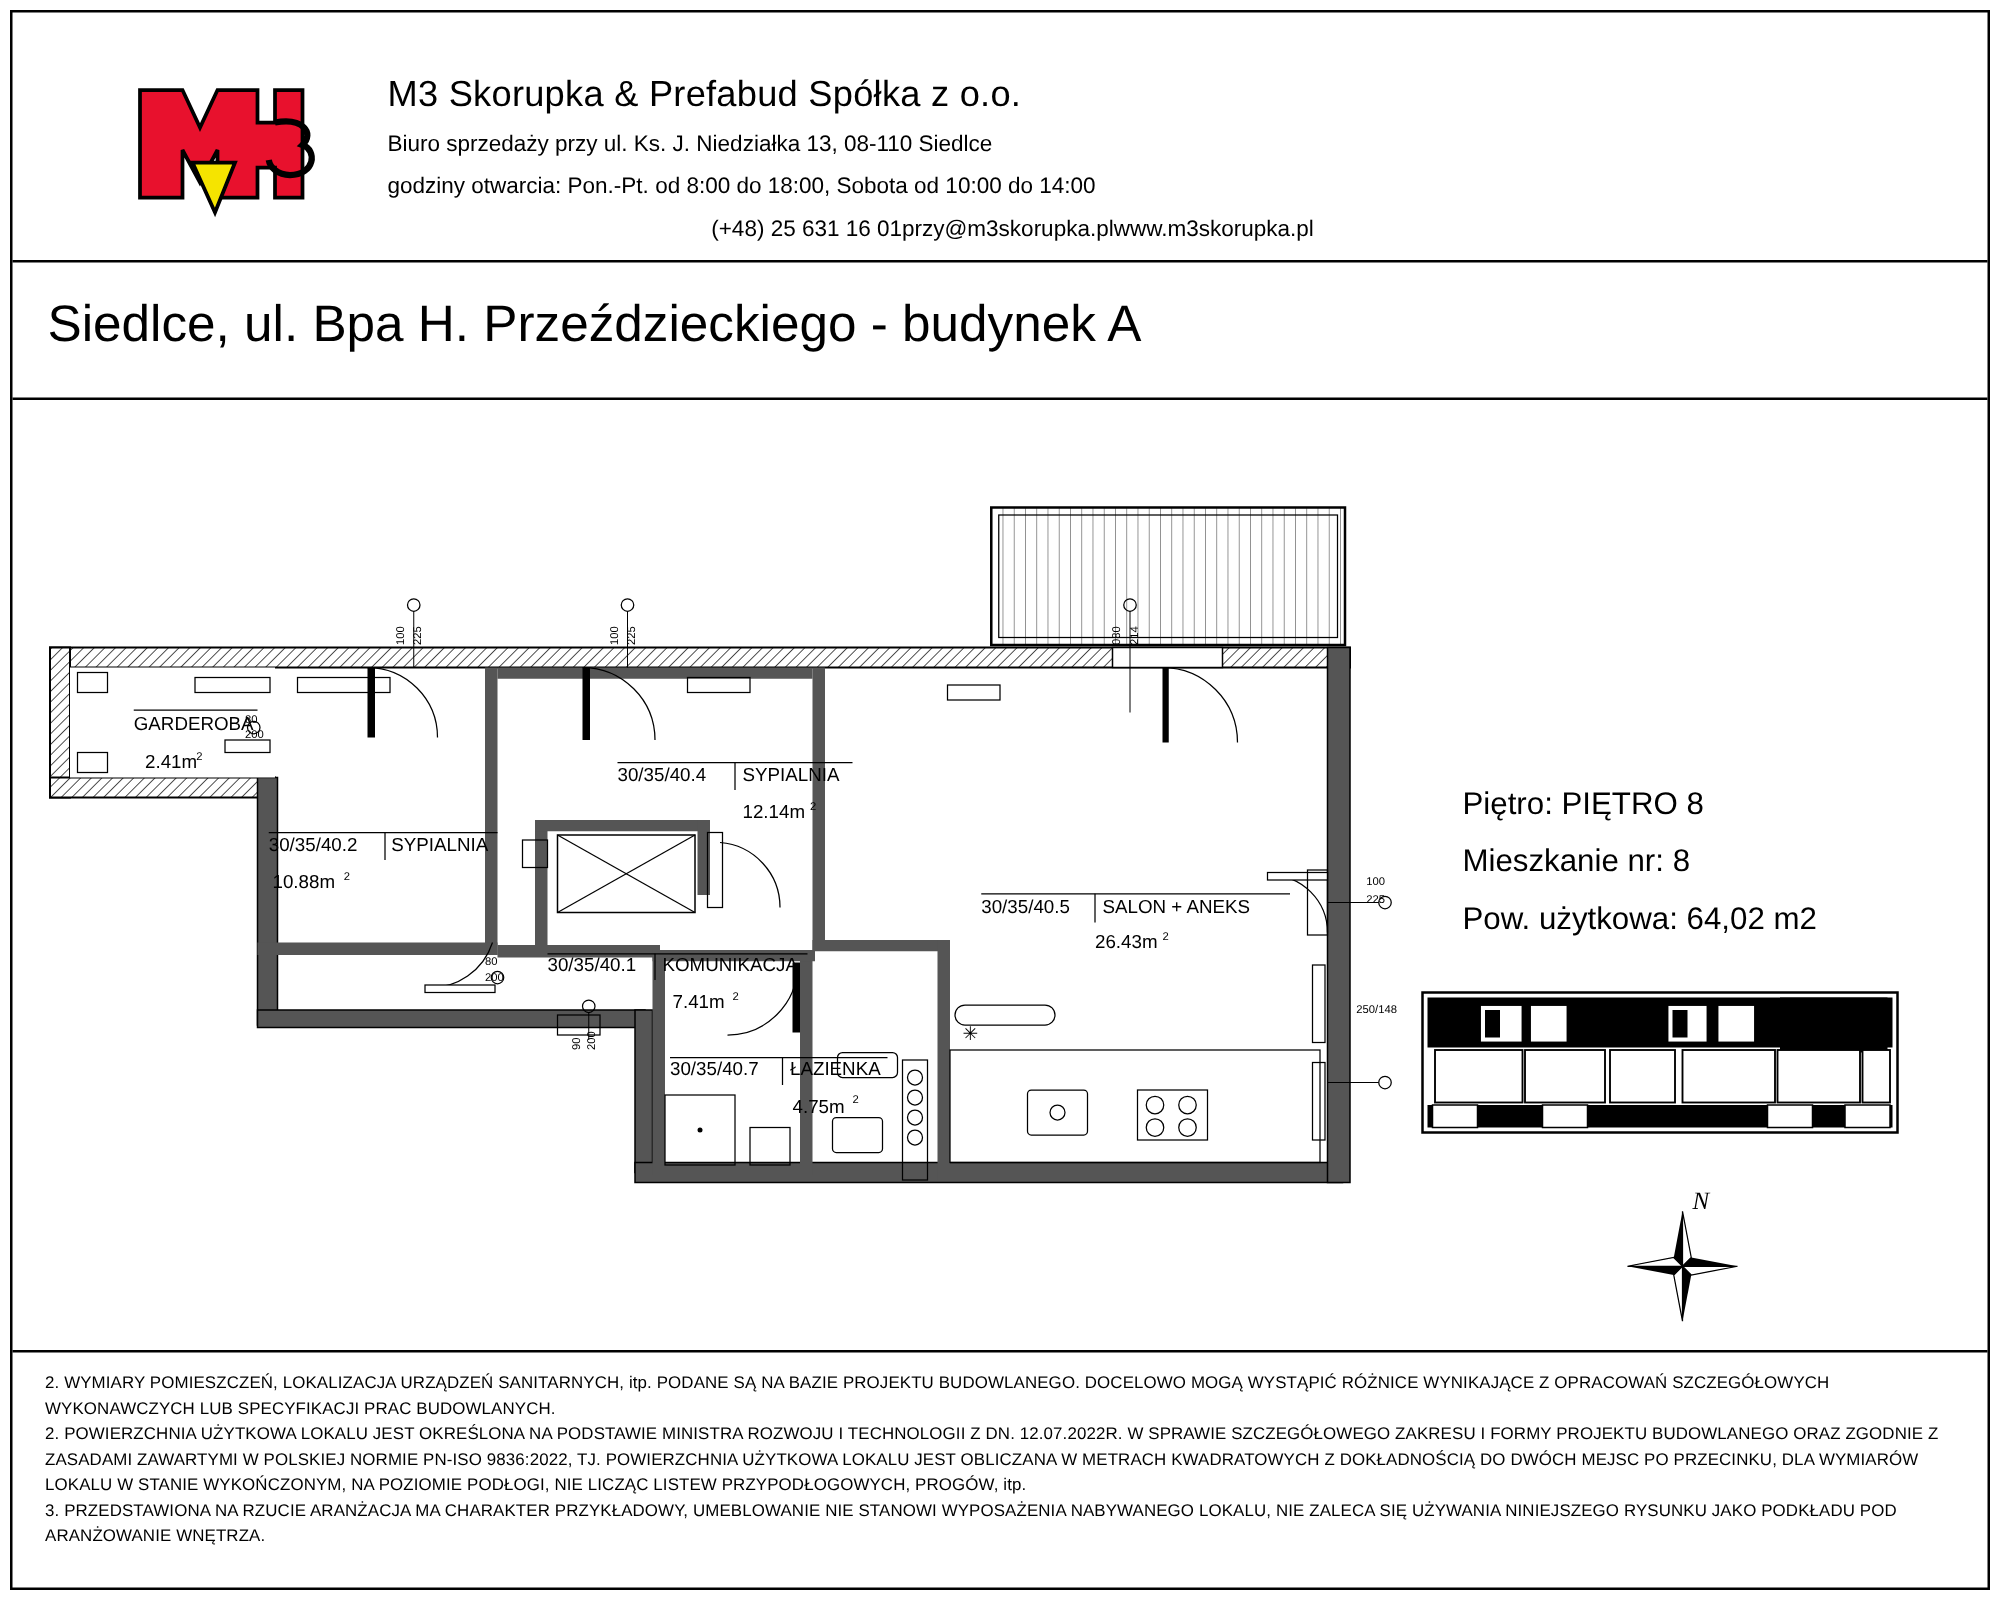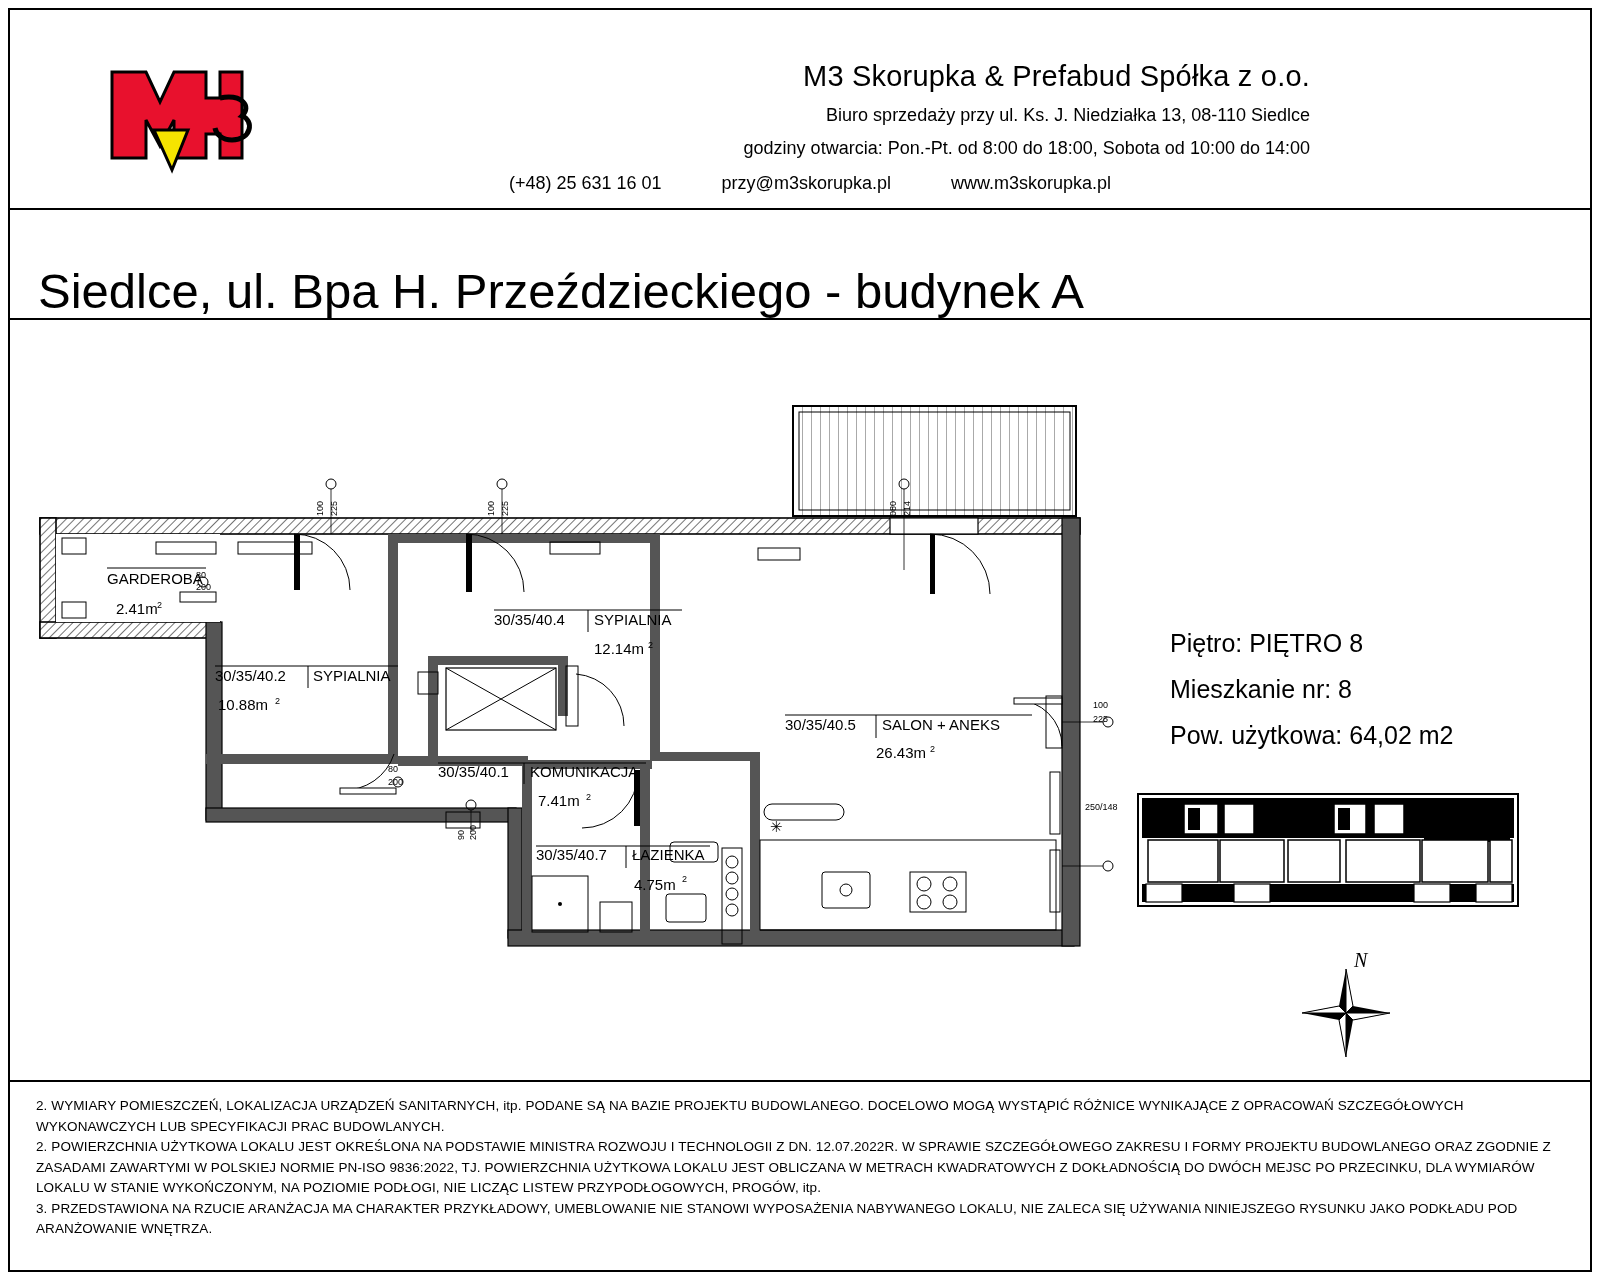--- a/index.html
+++ b/index.html
@@ -39,56 +39,54 @@
     left: 92px;
     top: 48px;
     width: 160px;
     height: 120px;
   }
   .company-block {
     position: absolute;
     left: 300px;
     top: 50px;
     width: 1000px;
-    text-align: right;
+    text-align: left;
   }
   .company-name {
     font-size: 29px;
     font-weight: normal;
     letter-spacing: 0.2px;
   }
   .company-line {
     font-size: 18px;
     margin-top: 12px;
   }
   .contact-row {
     margin-top: 14px;
     font-size: 18px;
     display: flex;
     justify-content: center;
-    gap: 60px;
   }
 
   
   .title-bar {
     position: absolute;
     left: 0;
     top: 200px;
     width: 100%;
     height: 110px;
     border-bottom: 2px solid #000;
     box-sizing: border-box;
   }
   .title-text {
     position: absolute;
     left: 28px;
     top: 26px;
-    font-size: 49px;
+    font-size: 41px;
     white-space: nowrap;
-    margin-top: 27px;
   }
 
   
   .main {
     position: absolute;
     left: 0;
     top: 310px;
     width: 100%;
     height: 976px;
   }

